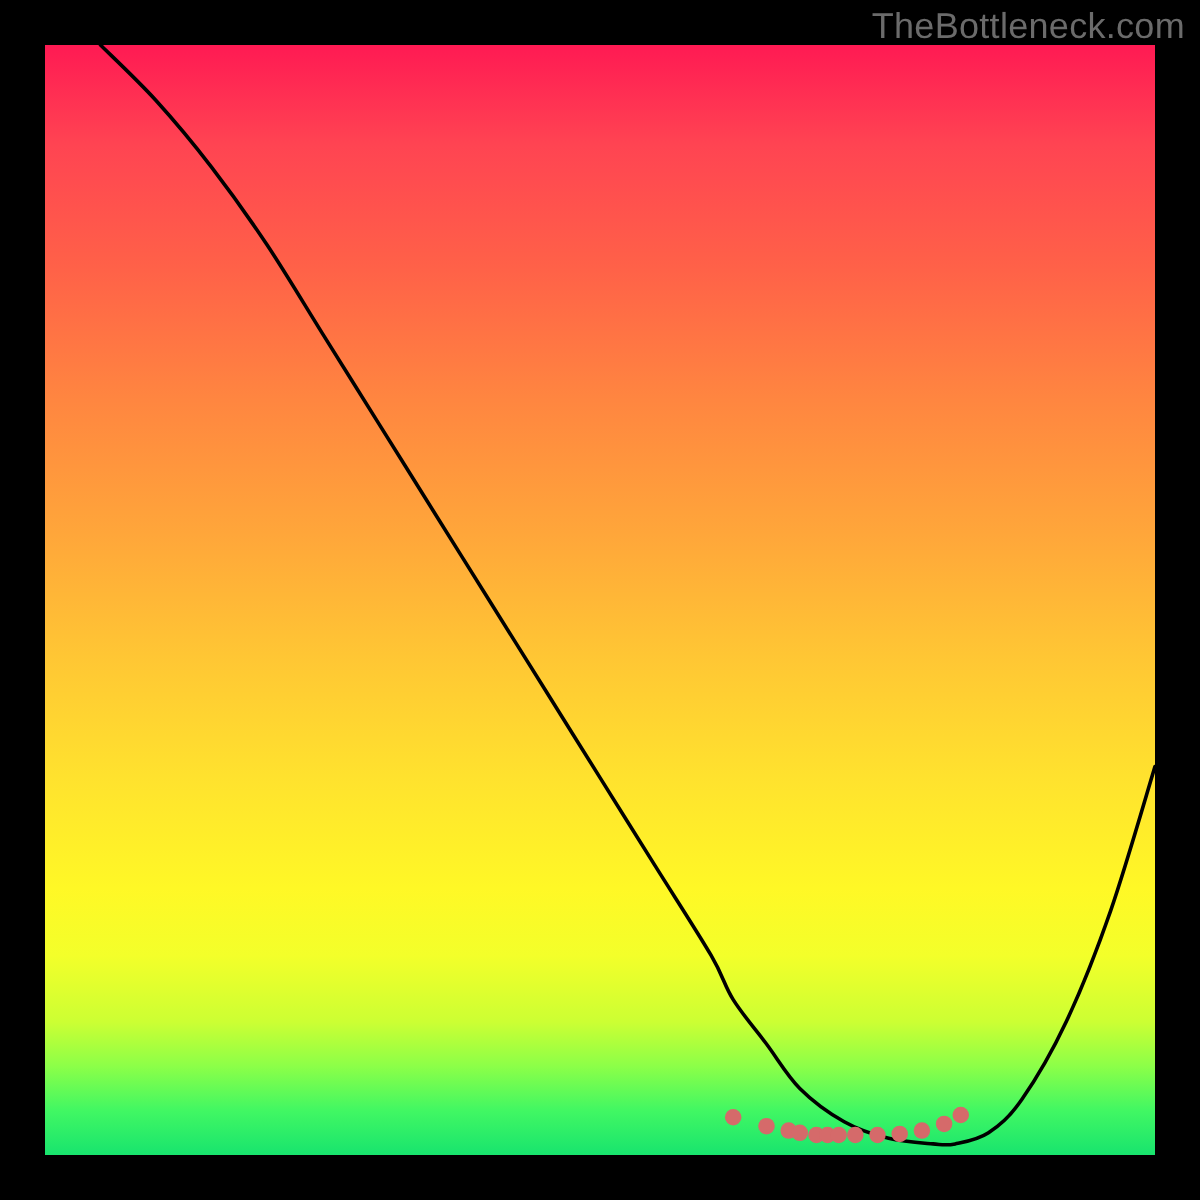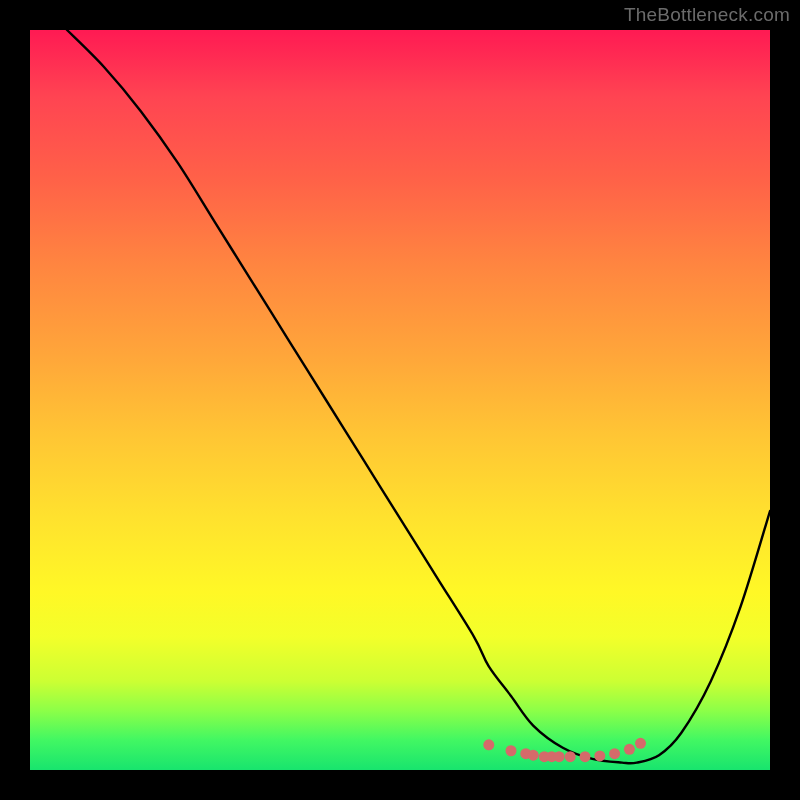--- a/index.html
+++ b/index.html
@@ -15,21 +15,21 @@
     position: relative;
     width: 800px;
     height: 800px;
     background: #000;
   }
   .watermark {
     position: absolute;
     top: 4px;
     right: 10px;
     color: #6b6b6b;
-    font-size: 19px;
+    font-size: 24px;
     font-weight: 500;
     letter-spacing: 0.2px;
     z-index: 20;
     user-select: none;
   }
   
   .plot {
     position: absolute;
     left: 30px;
     top: 30px;

